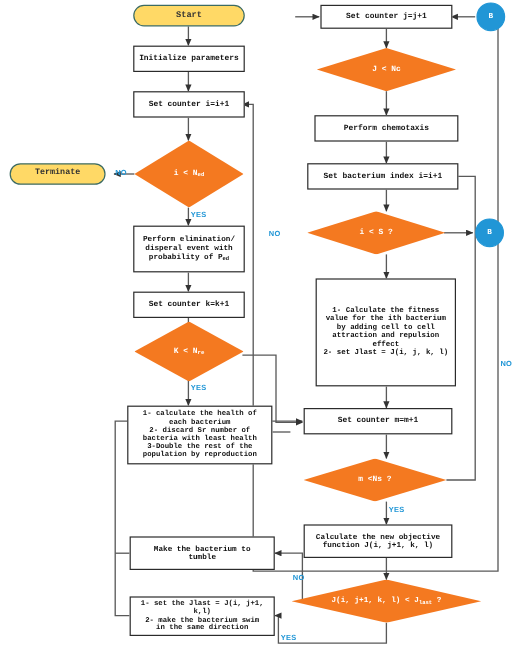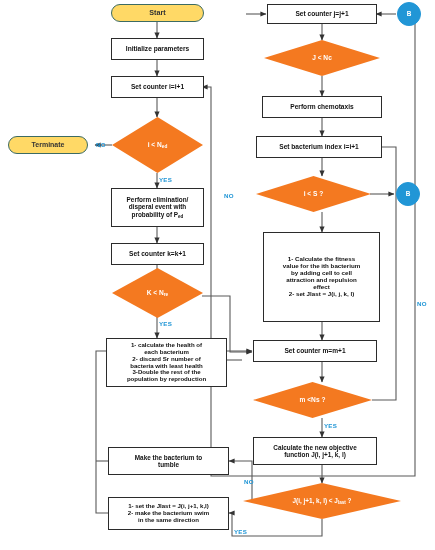--- a/index.html
+++ b/index.html
@@ -1,21 +1,21 @@
 <!DOCTYPE html>
 <html><head>
 <meta charset="utf-8">
 <style>
   html,body{margin:0;padding:0;background:#ffffff;}
   body{font-family:"Liberation Sans",sans-serif;}
   #stage{position:relative;width:435px;height:550px;background:#ffffff;overflow:hidden;}
   svg#wires{position:absolute;left:0;top:0;width:435px;height:550px;}
 
   .node{position:absolute;box-sizing:border-box;display:flex;align-items:center;
-        justify-content:center;text-align:center;font-weight:bold;line-height:1.12;}
+        justify-content:center;text-align:center;font-weight:bold;line-height:1.12;font-family:Liberation Mono, monospace;}
   .proc{background:#ffffff;border:1.3px solid #2b2b2b;color:#111111;padding:2px 3px;}
   .term{background:#ffd966;border:1.5px solid #3c6b63;color:#333333;border-radius:999px;}
   .conn{background:#2196d6;border:1.5px solid #2196d6;color:#ffffff;border-radius:50%;}
   .dec{color:#ffffff;}
   .dec .dshape{position:absolute;left:0;top:0;width:100%;height:100%;
       background:#f47920;clip-path:polygon(50% 0,100% 50%,50% 100%,0 50%);}
   .dec .dtxt{position:relative;z-index:2;width:100%;text-align:center;}
   .lbl{position:absolute;color:#2196d6;font-weight:bold;font-size:6.2px;letter-spacing:.2px;}
   sub{font-size:.72em;vertical-align:-0.22em;}
 </style>

